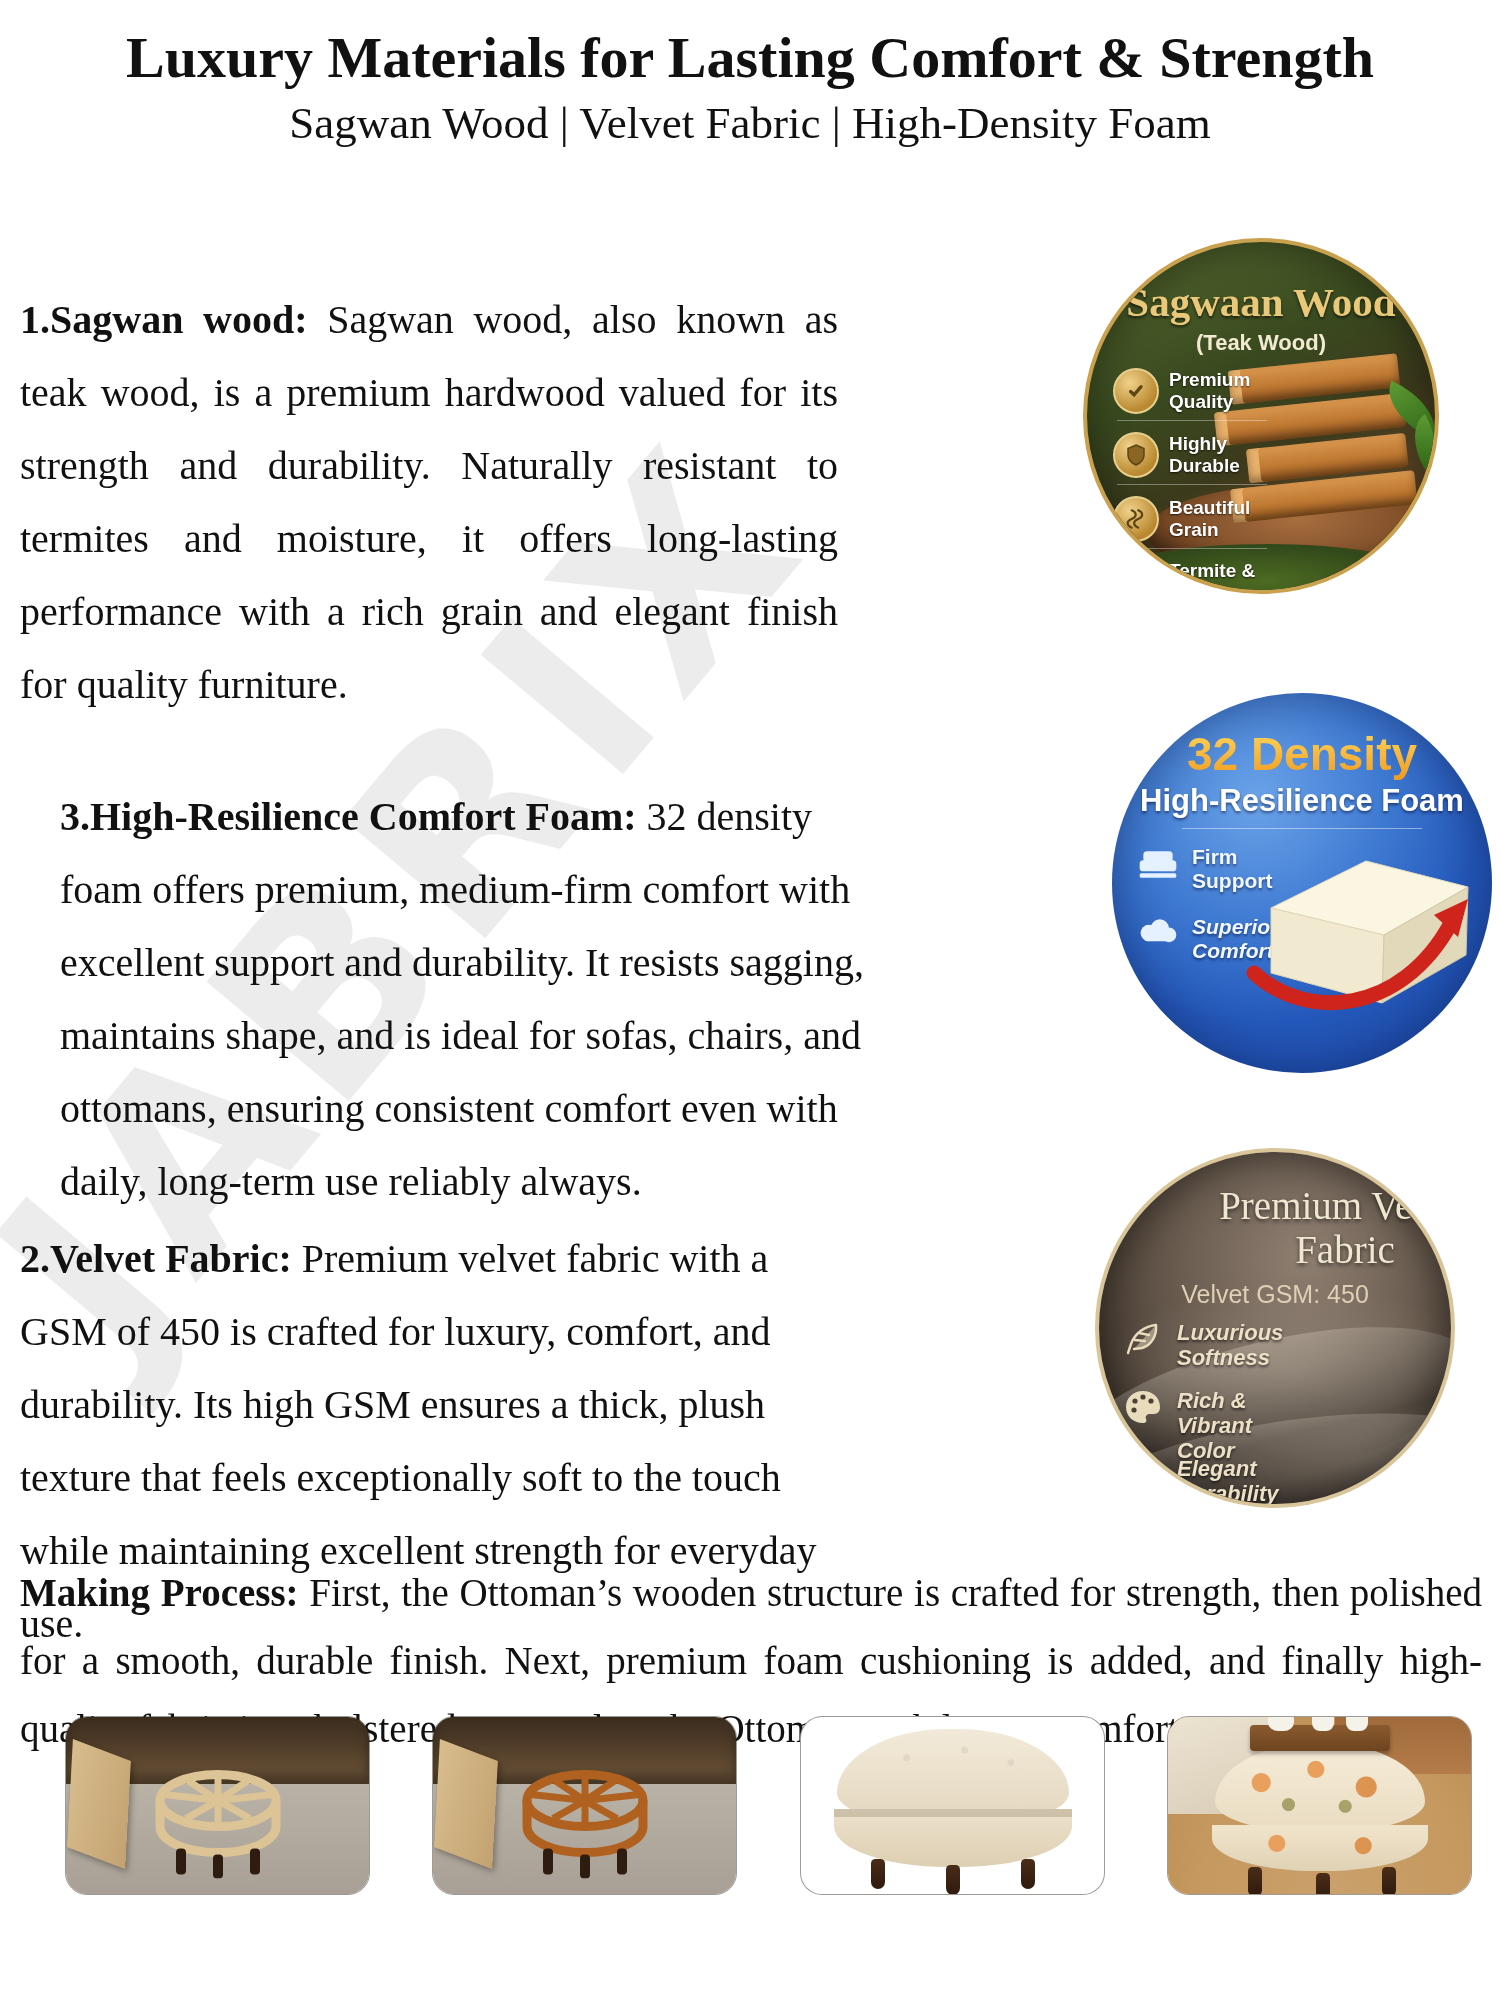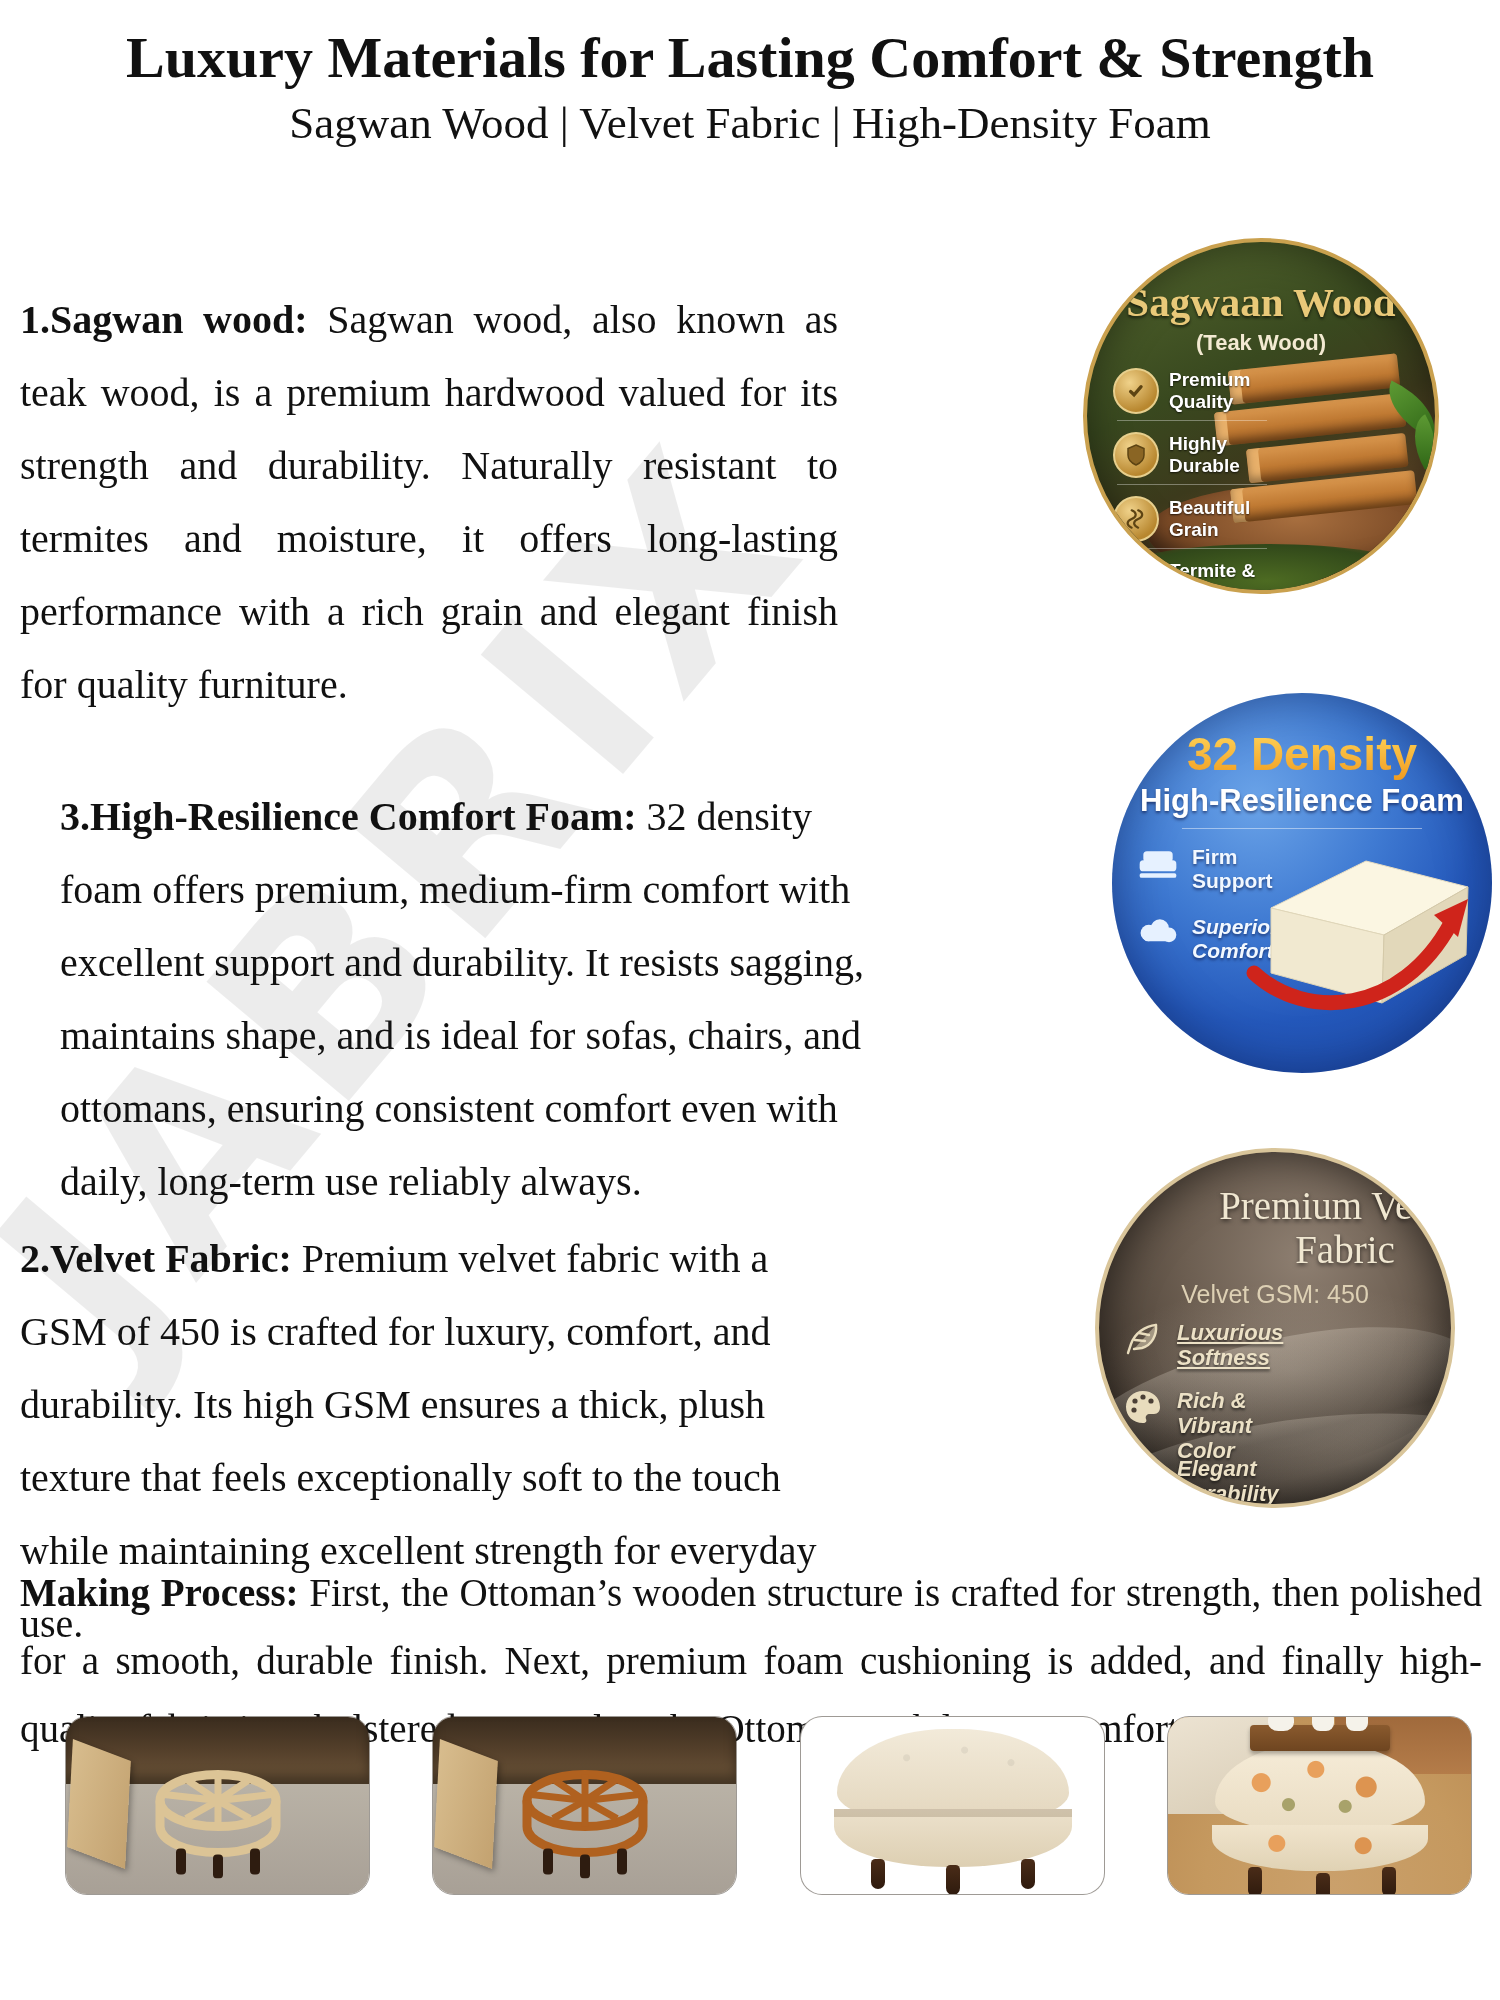--- a/index.html
+++ b/index.html
@@ -255,21 +255,21 @@
 
   <div class="badge badge-velvet">
     <div class="inner">
       <div class="fold" style="left:-40px;top:190px;width:420px;height:140px;transform:rotate(-14deg);
            background:linear-gradient(180deg,rgba(240,230,215,.28),rgba(0,0,0,.25) 70%,transparent);"></div>
       <div class="fold" style="left:-20px;top:268px;width:430px;height:120px;transform:rotate(-8deg);
            background:linear-gradient(180deg,rgba(240,230,215,.22),rgba(0,0,0,.3) 75%,transparent);"></div>
       <div class="b-title" style="padding:0 70px;">Premium Velvet Fabric</div>
       <div class="b-sub">Velvet GSM: 450</div>
 
-      <div class="vfeat" style="top:168px;text-decoration:underline;">
+      <div class="vfeat" style="top:168px;">
         <span class="vicon">
           <svg width="40" height="38" viewBox="0 0 40 38" fill="none" stroke="#e8dcbd" stroke-width="2.4" stroke-linecap="round">
               <path d="M33 5C22 6 12 13 8 24l-3 9"></path>
               <path d="M33 5c1 10-4 20-14 23l-8 1" fill="#e8dcbd" fill-opacity=".5"></path>
               <path d="M12 20l10 1M16 13l10 2"></path>
             </svg>
         </span>
         <span class="lbl">Luxurious Softness</span>
       </div>
       <div class="vfeat" style="top:236px;">

